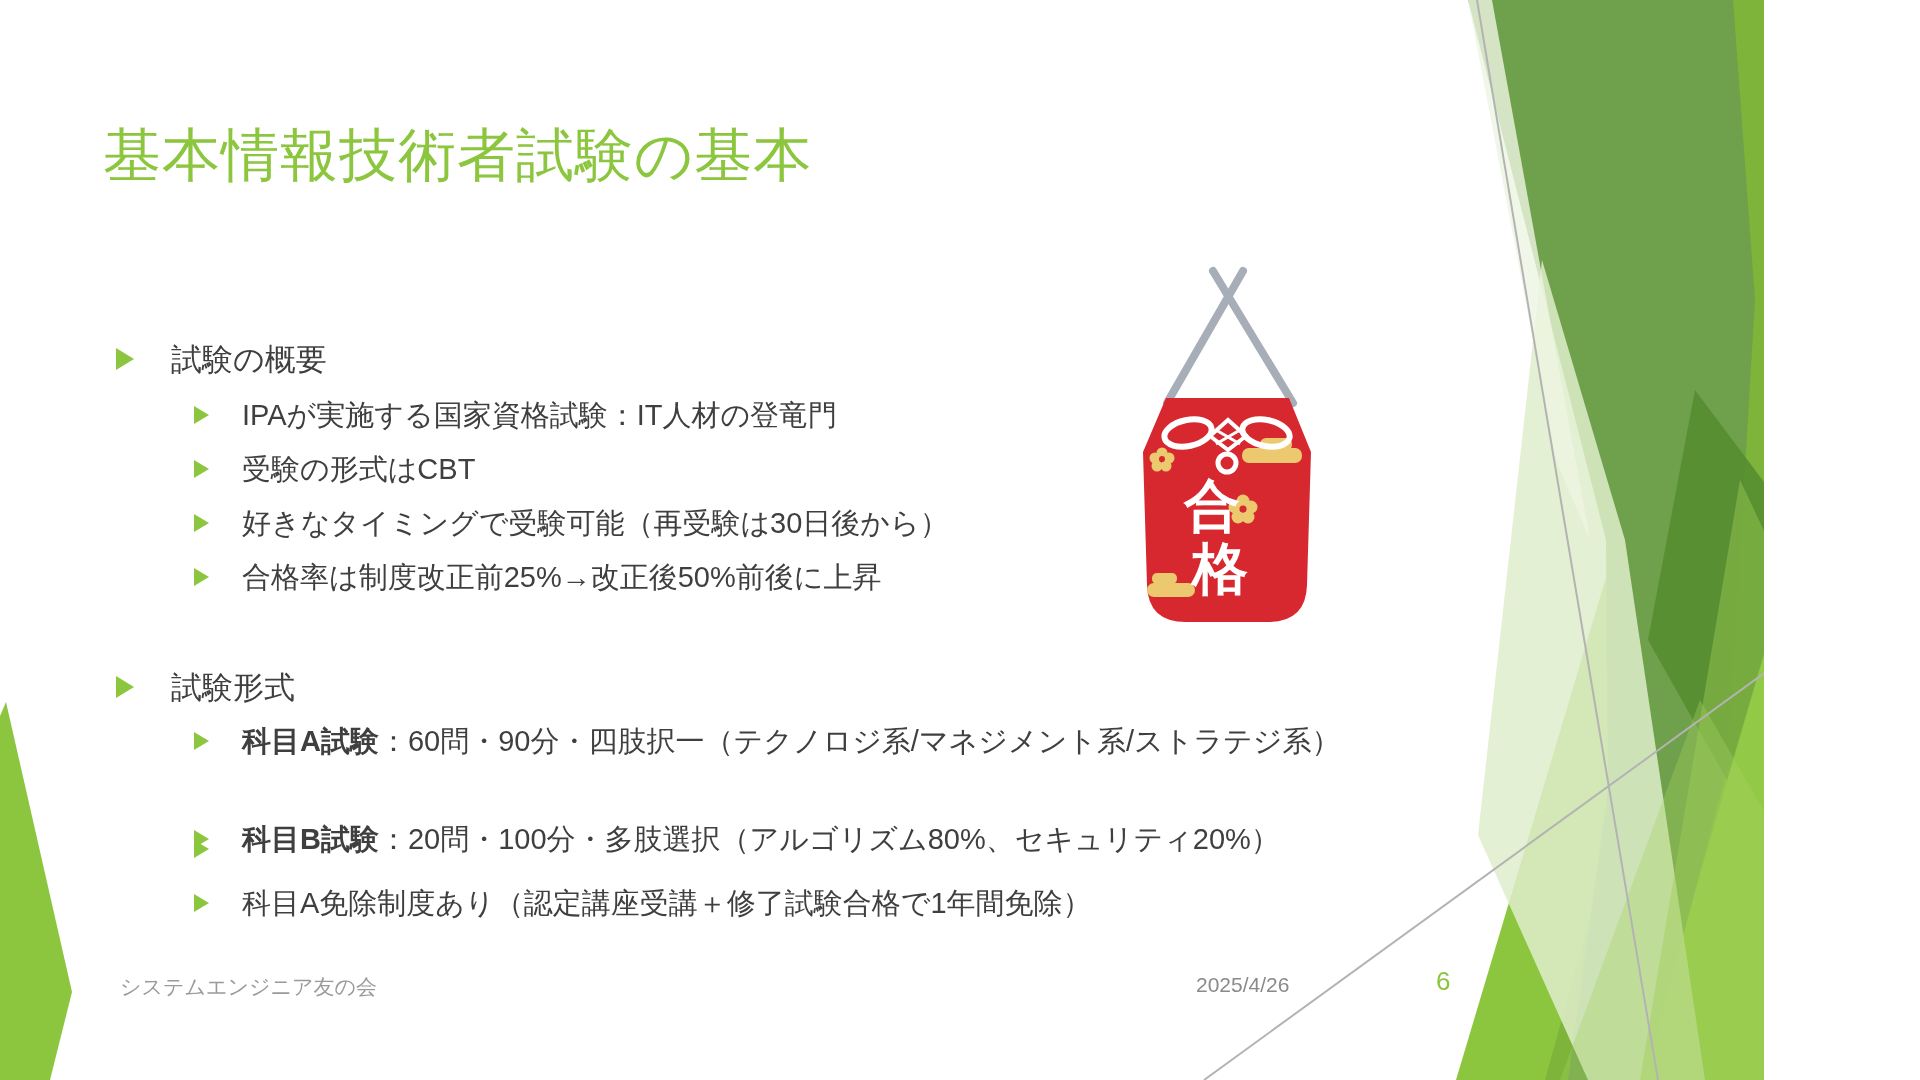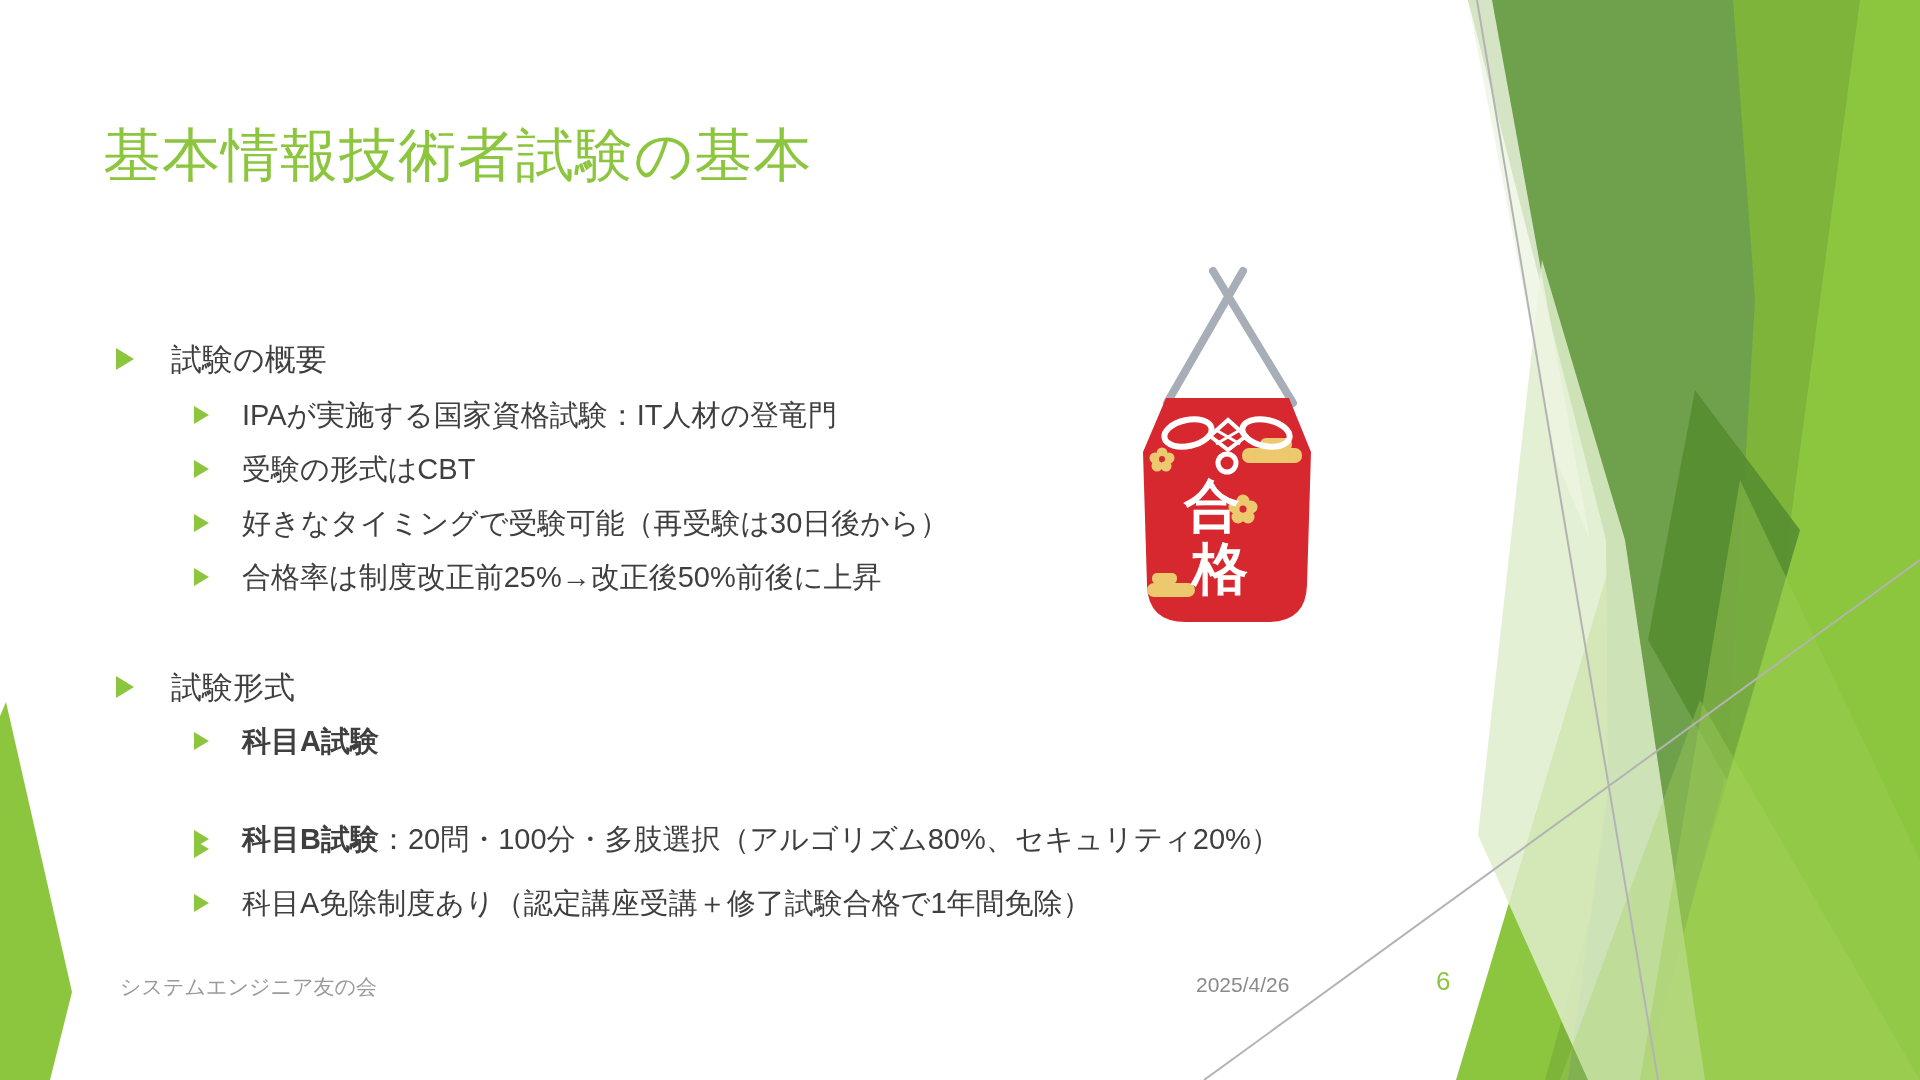--- a/index.html
+++ b/index.html
@@ -1,17 +1,17 @@
 <!DOCTYPE html>
 <html><head>
 <meta charset="utf-8">
 <style>
   html,body{margin:0;padding:0;background:#ffffff;}
   .slide{
-    position:relative;width:1920px;height:1080px;overflow:hidden;background:#ffffff;
+    position:relative;width:1764px;height:1080px;overflow:hidden;background:#ffffff;
     font-family:"Liberation Sans","DejaVu Sans",sans-serif;
   }
   .bg{position:absolute;inset:0;width:1920px;height:1080px;}
   .title{
     position:absolute;left:103px;top:78px;font-size:58px;font-weight:400;
     color:#8CC63F;letter-spacing:1px;white-space:nowrap;
   }
   .row{position:absolute;display:flex;align-items:center;white-space:nowrap;}
   .row.l1{left:116px;height:38px;}
   .row.l2{left:194px;height:34px;}
@@ -75,20 +75,21 @@
       <span class="t2">合格率は制度改正前25%→改正後50%前後に上昇</span>
   </div>
 
   <div class="row l1" style="top:668px">
     <span class="arr arr1"></span>
     <span class="t1">試験形式</span>
   </div>
   <div class="row l2" style="top:724px">
     <span class="arr arr2"></span>
     <span class="t2 b">科目A試験</span>
+      <span class="t2">：60問・90分・四肢択一（テクノロジ系/マネジメント系/ストラテジ系）</span>
   </div>
   <div class="row l2" style="top:822px">
     <span class="arr arr2"></span>
     <span class="t2 b">科目B試験</span>
       <span class="t2">：20問・100分・多肢選択（アルゴリズム80%、セキュリティ20%）</span>
   </div>
   <div class="row l2" style="top:832px">
     <span class="arr arr2"></span>
     <span class="t2 b"></span>
   </div>

